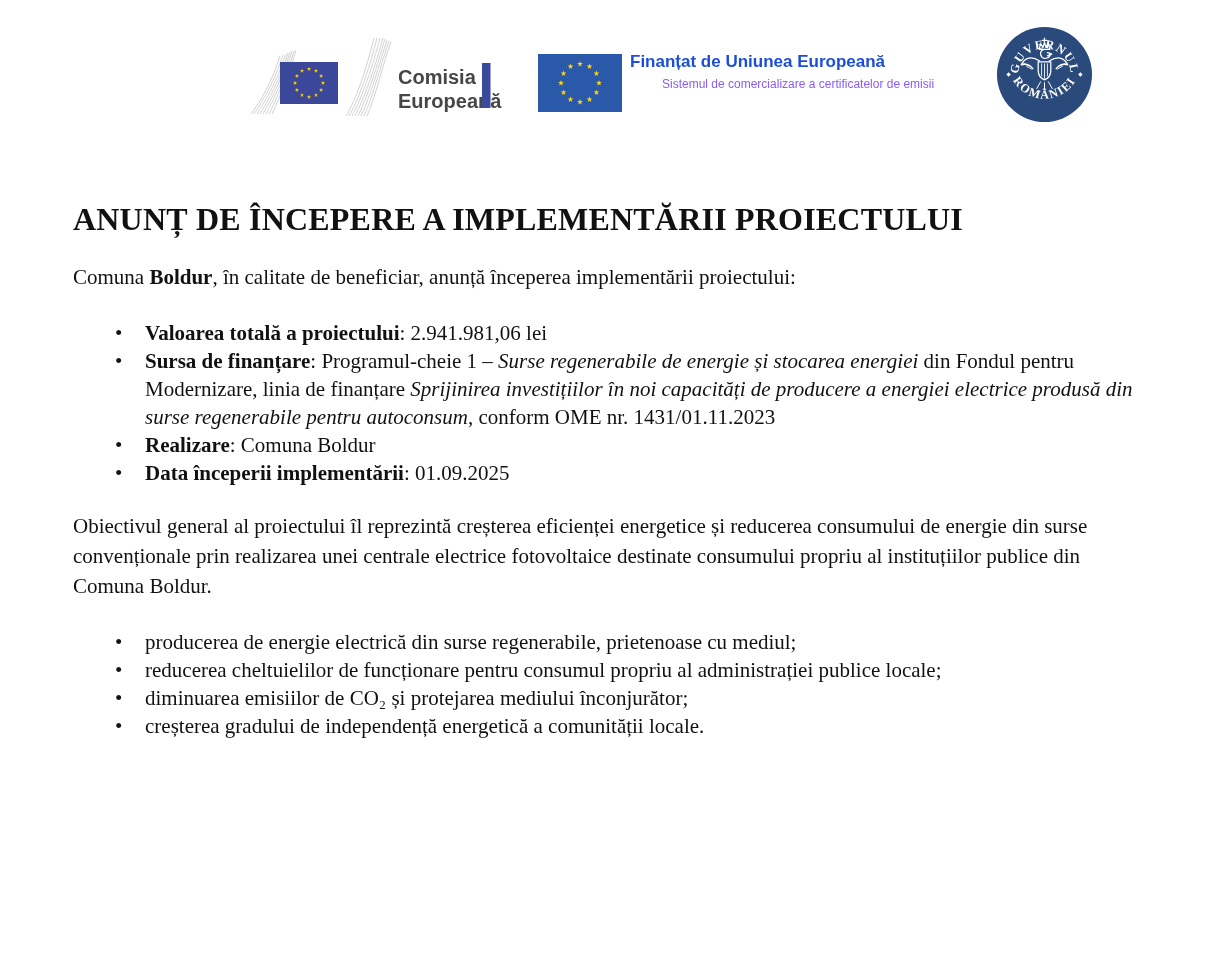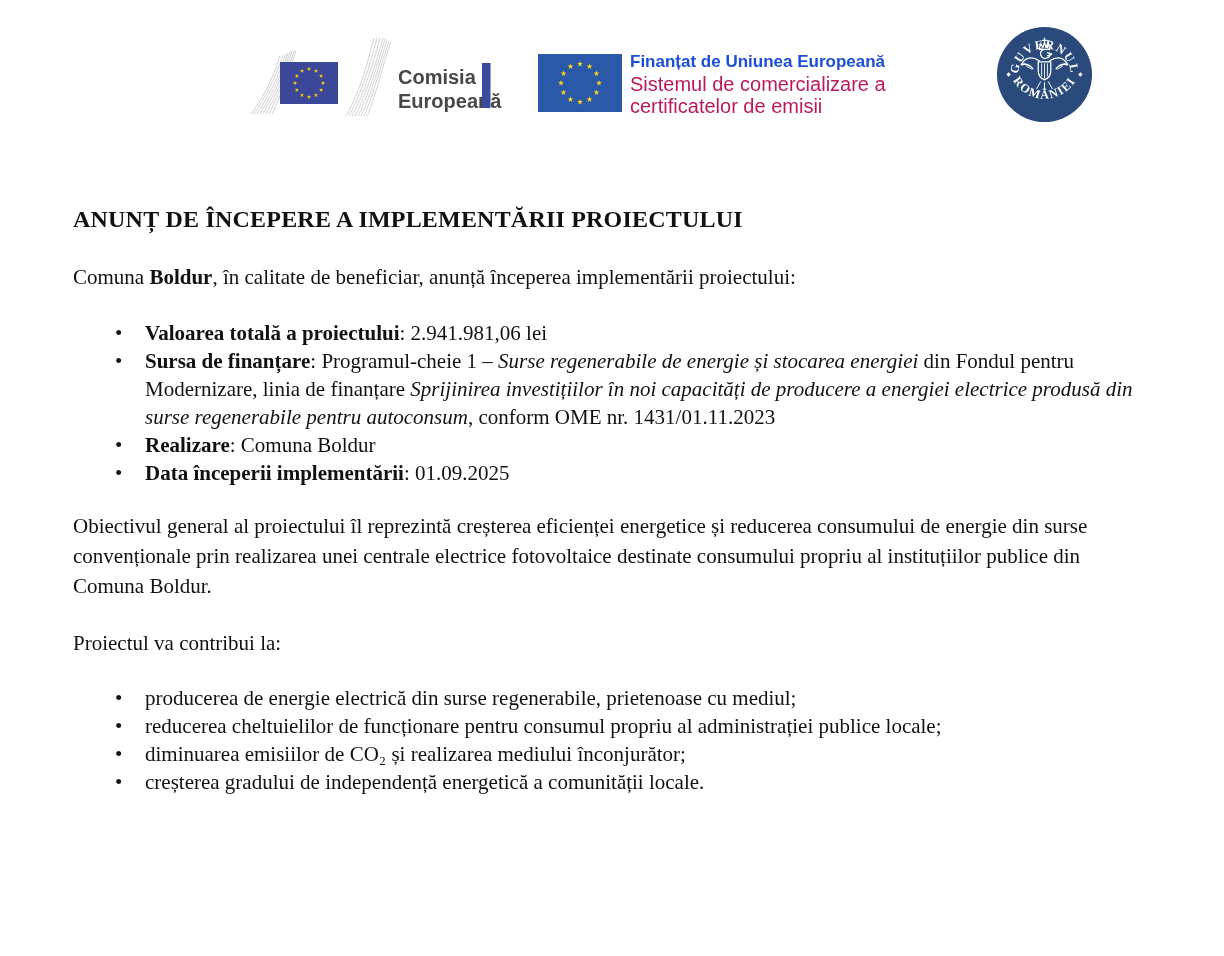--- a/index.html
+++ b/index.html
@@ -13,30 +13,30 @@
     overflow:hidden;
   }
 
   
   .logos{position:absolute;left:0;top:0;width:1128px;height:150px;}
   .ec-logo{position:absolute;left:250px;top:30px;width:252px;height:96px;}
   .eu-funding{position:absolute;left:538px;top:50px;width:430px;height:70px;}
   .eu-funding-flag{position:absolute;left:0;top:4px;}
   .eu-funding-text{position:absolute;left:92px;top:0;font-family:"Liberation Sans",sans-serif;}
   .eu-funding-title{font-size:17px;font-weight:bold;color:#1d4ed8;line-height:23px;}
-  .eu-funding-sub{font-size:20px;color:#be185d;line-height:22px;}
+  .eu-funding-sub{font-size:12px;color:#8b5cf6;line-height:22px;margin-left:32px;}
   .gov-logo{position:absolute;left:996px;top:26px;width:97px;height:97px;}
 
   
   .doc{
     position:absolute;left:73px;top:202px;width:1080px;
     font-size:21px;line-height:30px;
   }
   .doc h1{
-    font-size:24px;line-height:34px;font-weight:bold;
+    font-size:32px;line-height:34px;font-weight:bold;
     margin:0 0 26px 0;letter-spacing:0.2px;
   }
   .doc p{margin:0;}
   .p-intro{margin:0 0 27px 0 !important;}
   .p-project{font-weight:bold;margin:0 0 28px 0 !important;}
   .p-objective{margin:0 0 27px 0 !important;}
   .p-contrib-intro{margin:0 0 26px 0 !important;}
   ul.blist{
     list-style:none;margin:0 0 24px 0;padding:0 0 0 72px;
     line-height:28px;
@@ -165,23 +165,22 @@
 
     <ul class="blist">
       <li><span class="b">Valoarea totală a proiectului</span><span>: 2.941.981,06 lei</span></li>
       <li><span class="b">Sursa de finanțare</span><span>: Programul-cheie 1 – </span><span class="i">Surse regenerabile de energie și stocarea energiei</span><span> din Fondul pentru Modernizare, linia de finanțare </span><span class="i">Sprijinirea investițiilor în noi capacități de producere a energiei electrice produsă din surse regenerabile pentru autoconsum</span><span>, conform OME nr. 1431/01.11.2023</span></li>
       <li><span class="b">Realizare</span><span>: Comuna Boldur</span></li>
       <li><span class="b">Data începerii implementării</span><span>: 01.09.2025</span></li>
     </ul>
 
     <p class="p-objective">Obiectivul general al proiectului îl reprezintă creșterea eficienței energetice și reducerea consumului de energie din surse convenționale prin realizarea unei centrale electrice fotovoltaice destinate consumului propriu al instituțiilor publice din Comuna Boldur.</p>
 
-    <p class="p-contrib-intro">Proiectul va contribui la:</p>
 
     <ul class="blist last">
       <li>producerea de energie electrică din surse regenerabile, prietenoase cu mediul;</li>
       <li>reducerea cheltuielilor de funcționare pentru consumul propriu al administrației publice locale;</li>
-      <li>diminuarea emisiilor de CO₂ și realizarea mediului înconjurător;</li>
+      <li>diminuarea emisiilor de CO₂ și protejarea mediului înconjurător;</li>
       <li>creșterea gradului de independență energetică a comunității locale.</li>
     </ul>
 
   </div>
 </div>
 
 </body></html>

